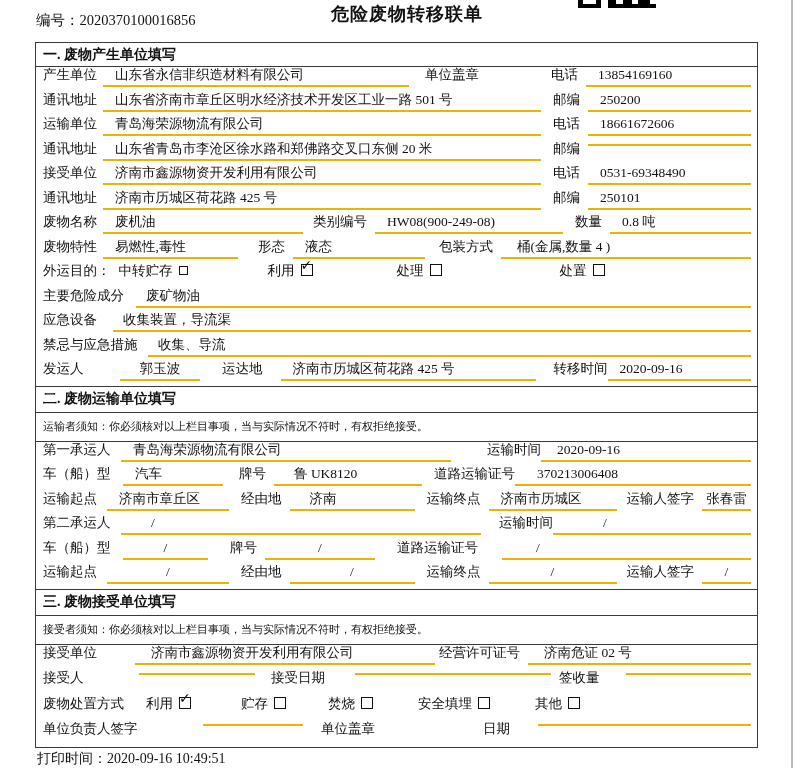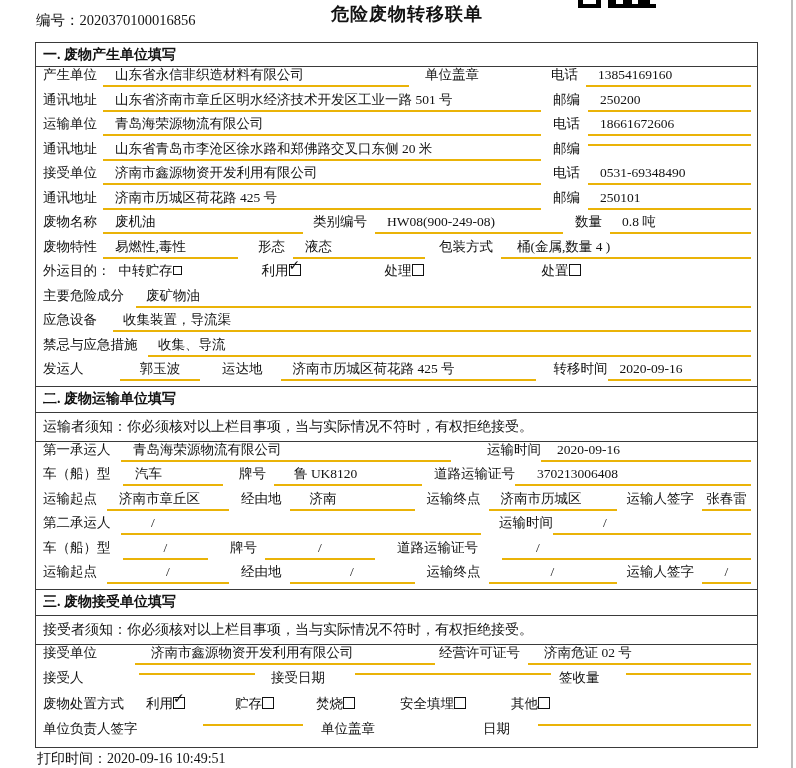--- a/index.html
+++ b/index.html
@@ -15,31 +15,31 @@
   .doc-title  { position:absolute; left:331px; top:2px; margin:0; font-size:18px; font-weight:bold; white-space:nowrap; letter-spacing:1px; }
   .qr-frag { position:absolute; left:578px; top:0; }
 
   .form { position:absolute; left:35px; top:42px; width:723px; border:1.6px solid #3a3a3a; background:#fff; }
 
   .sec-h { height:24px; display:flex; align-items:center; padding-left:7px;
            font-weight:bold; font-size:14px; border-bottom:1.6px solid #3a3a3a; }
   .sec-h.bt { border-top:1.6px solid #3a3a3a; height:27px; }
 
   .notice { height:29px; display:flex; align-items:center; padding-left:7px;
-            font-size:14px; border-bottom:1.2px solid #3a3a3a; white-space:nowrap; }
+            font-size:11px; border-bottom:1.2px solid #3a3a3a; white-space:nowrap; }
 
   .r { height:24.5px; display:flex; align-items:flex-start; padding:0 6px 0 7px; font-size:13.5px; }
   .r3 { height:25.5px; }
   .r > span { padding-bottom:3px; white-space:nowrap; line-height:1.12; }
   .lbl { flex:none; }
   .val { border-bottom:2px solid #eab308; padding-left:12px; flex:none; }
   .fill { flex:1 1 auto; }
   .ctr { text-align:center; padding-left:0; }
 
-  .opt { display:flex; align-items:center; padding-bottom:3px; }
+  .opt { display:flex; align-items:center; gap:6px; padding-bottom:3px; }
   .cb { width:12px; height:12px; border:1.5px solid #111; position:relative; flex:none; margin-bottom:1px; background:#fff; }
   .cb.sm { width:9px; height:9px; }
   .cb.checked::after { content:"\2713"; position:absolute; left:-1px; top:-7px;
       font-size:14px; font-weight:bold; color:#111; font-family:"DejaVu Sans",sans-serif; }
 
   .print-time { position:absolute; left:37px; top:750px; font-size:14px; white-space:nowrap; }
 </style>
 </head>
 <body>
 

